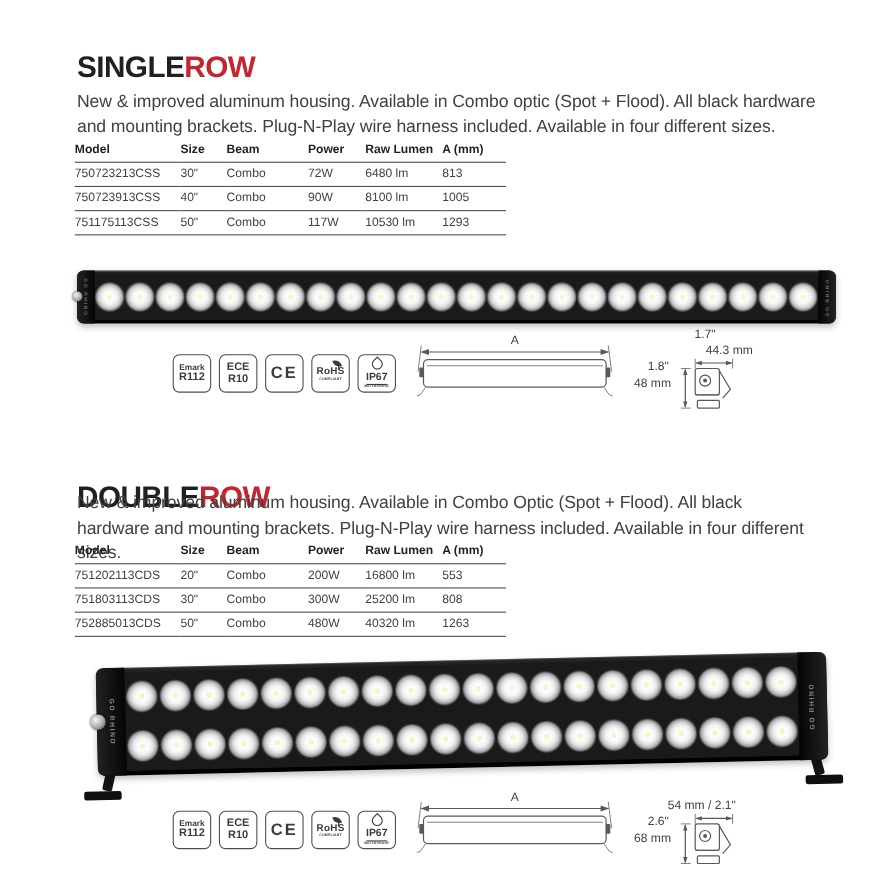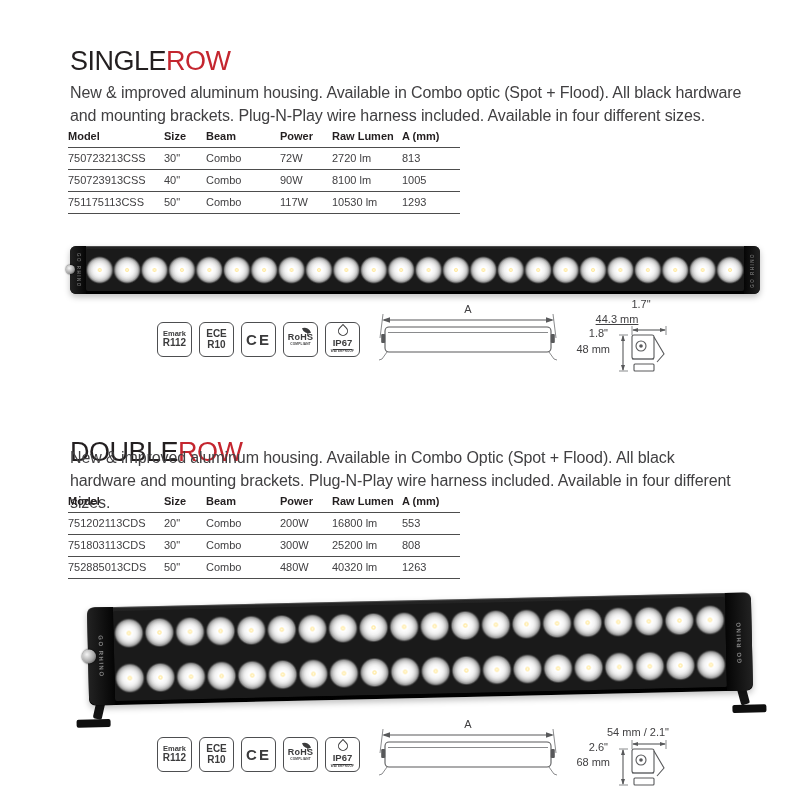--- a/index.html
+++ b/index.html
@@ -1,20 +1,20 @@
 <!DOCTYPE html>
 <html><head>
 <meta charset="utf-8">
 <style>
   html,body{margin:0;padding:0;background:#fff;}
   #page{position:relative;width:800px;height:800px;background:#ffffff;overflow:hidden;
         font-family:"Liberation Sans",sans-serif;color:#414042;}
 
   
-  .sec-title{position:absolute;left:70px;font-size:27px;font-weight:400;letter-spacing:-0.5px;color:#231f20;text-align:right;}
+  .sec-title{position:absolute;left:70px;font-size:27px;font-weight:700;letter-spacing:-0.5px;color:#231f20;text-align:right;}
   .sec-title .accent{color:#c4262f;}
   .sec-desc{position:absolute;left:70px;width:672px;font-size:16px;line-height:1.42;
             letter-spacing:-0.1px;color:#414042;}
 
   
   table.spec{position:absolute;left:68px;border-collapse:collapse;table-layout:fixed;width:392px;}
   table.spec th{font-size:11px;font-weight:bold;color:#231f20;text-align:left;
                 padding:3px 2px 5px 0;border-bottom:1px solid #4d4d4d;}
   table.spec td{font-size:11px;color:#414042;text-align:left;
                 padding:4px 2px 5px 0;border-bottom:1px solid #4d4d4d;}
@@ -111,21 +111,21 @@
           <th>Raw Lumen</th>
           <th>A (mm)</th>
         </tr>
       </thead>
       <tbody>
         <tr>
           <td>750723213CSS</td>
           <td>30"</td>
           <td>Combo</td>
           <td>72W</td>
-          <td>2720 lm</td>
+          <td>6480 lm</td>
           <td>813</td>
         </tr>
         <tr>
           <td>750723913CSS</td>
           <td>40"</td>
           <td>Combo</td>
           <td>90W</td>
           <td>8100 lm</td>
           <td>1005</td>
         </tr>
@@ -194,21 +194,21 @@
       <line class="ln-thin" x1="175" y1="10" x2="178" y2="34"></line>
       <rect class="ln" x="7" y="23" width="166" height="25" rx="4"></rect>
       <line class="ln-thin" x1="10" y1="28.5" x2="170" y2="28.5"></line>
       <rect class="fl" x="3.2" y="30" width="4" height="9" rx="1"></rect>
       <rect class="fl" x="172.8" y="30" width="4" height="9" rx="1"></rect>
       <path class="ln-thin" d="M9 48 l-5 7 l-3 1"></path>
       <path class="ln-thin" d="M171 48 l5 7 l3 1"></path>
     </svg>
 
     <div class="dim-label" style="left:616px;top:298px;width:50px;">1.7"</div>
-    <div class="dim-label" style="left:585px;top:313px;width:64px;text-decoration:underline;">44.3 mm</div>
+    <div class="dim-label" style="left:631px;top:313px;width:64px;">44.3 mm</div>
     <div class="dim-label ta-r" style="left:574px;top:327px;width:34px;">1.8"</div>
     <div class="dim-label ta-r" style="left:566px;top:343px;width:44px;">48 mm</div>
     <svg class="profile-svg" style="left:616px;top:324px;" viewBox="0 0 54 52">
       <line class="ln-thin" x1="16" y1="2" x2="16" y2="11"></line>
       <line class="ln-thin" x1="50" y1="2" x2="50" y2="11"></line>
       <line class="ln" x1="17" y1="6" x2="49" y2="6"></line>
       <path class="fl" d="M16 6 l6 -2 v4 z"></path>
       <path class="fl" d="M50 6 l-6 -2 v4 z"></path>
       <line class="ln-thin" x1="3" y1="11" x2="12" y2="11"></line>
       <line class="ln-thin" x1="3" y1="47" x2="12" y2="47"></line>

